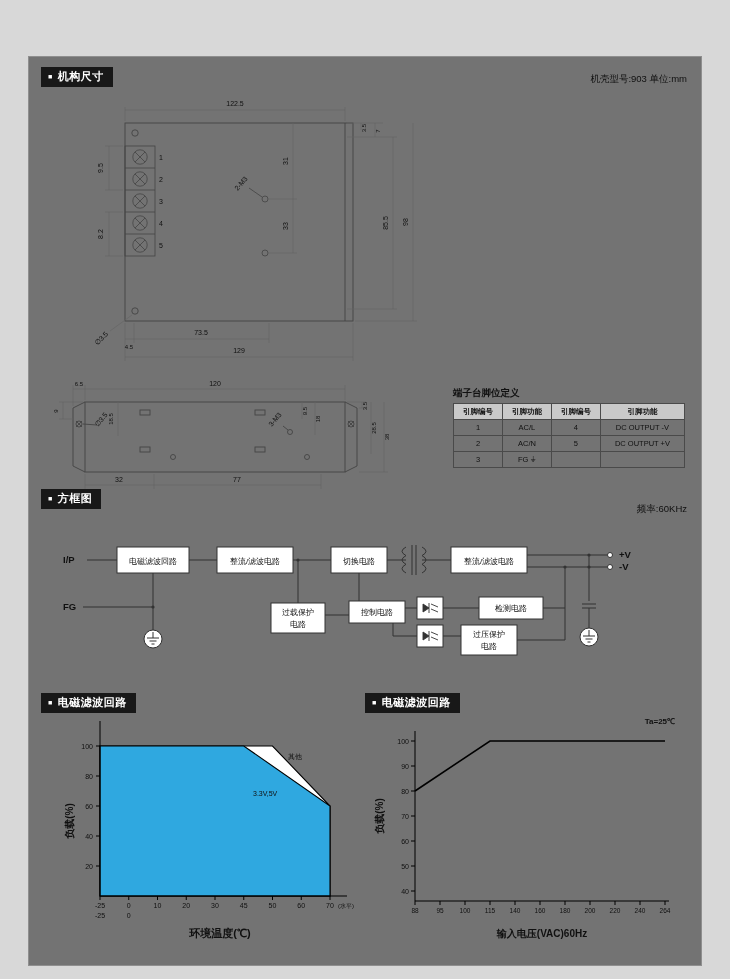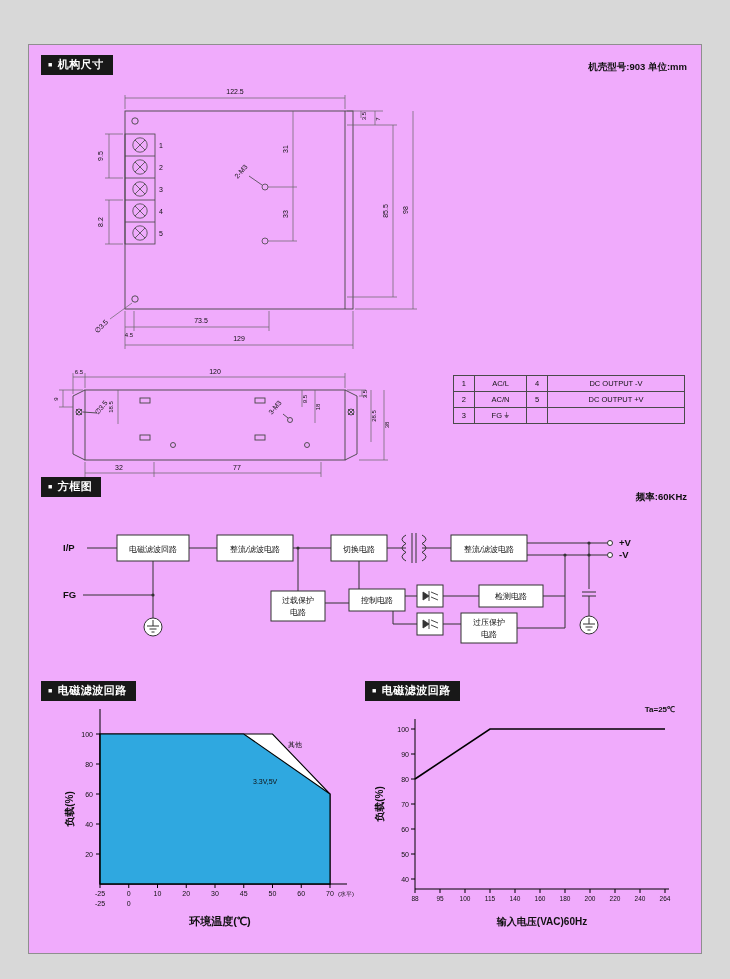--- a/index.html
+++ b/index.html
@@ -1,23 +1,23 @@
 <!DOCTYPE html>
 <html><head>
 <meta charset="utf-8">
 <style>
   html,body{margin:0;padding:0}
   body{width:730px;height:979px;background:#d8d8d8;position:relative;overflow:hidden;
        font-family:"Liberation Sans",sans-serif}
-  .page{position:absolute;left:28px;top:44px;width:672px;height:908px;background:#f0abfc;
+  .page{position:absolute;left:28px;top:56px;width:672px;height:908px;background:#737373;
         border:1px solid #8f8f8f}
   .sec-bar{position:absolute;display:inline-flex;align-items:center;gap:5px;background:#181818;
            color:#fff;font-size:11px;font-weight:bold;padding:2px 9px 3px 7px;letter-spacing:.5px}
   .sec-bar .marker{font-size:7px;line-height:1;color:#fff}
-  .note{position:absolute;font-size:9.5px;font-weight:bold;color:#101010;white-space:nowrap}
+  .note{position:absolute;font-size:9.5px;font-weight:normal;color:#101010;white-space:nowrap}
   .pin-table{position:absolute;left:424px;top:330px;width:232px}
   .pin-table .t-title{font-size:9.5px;font-weight:bold;margin:0 0 3px 0;color:#101010}
   .pin-table table{border-collapse:collapse;width:100%}
   .pin-table th,.pin-table td{border:1px solid #4a4a4a;font-size:7.5px;padding:2px;
                               text-align:center;color:#101010;height:11px}
   .pin-table th{background:#c9c9c9;font-weight:bold}
   svg{position:absolute;overflow:visible}
   svg text{font-family:"Liberation Sans",sans-serif;fill:#101010}
   .dim{font-size:7px;text-anchor:middle}
   .dim6{font-size:6px;text-anchor:middle}
@@ -188,22 +188,29 @@
     <text class="dim6" x="254" y="34" transform="rotate(-90 254 34)">9.5</text>
     <text class="dim6" x="267" y="42" transform="rotate(-90 267 42)">18</text>
     <text class="dim6" x="314" y="29" transform="rotate(-90 314 29)">3.5</text>
     <text class="dim6" x="323" y="51" transform="rotate(-90 323 51)">28.5</text>
     <text class="dim6" x="336" y="60" transform="rotate(-90 336 60)">38</text>
     <text class="dim" x="66" y="105">32</text>
     <text class="dim" x="184" y="105">77</text>
   </svg>
 
   <div class="pin-table">
+    <div class="t-title">端子台脚位定义</div>
     <table>
       <tbody>
+          <tr>
+        <th>引脚编号</th>
+        <th>引脚功能</th>
+        <th>引脚编号</th>
+        <th>引脚功能</th>
+      </tr>
       <tr>
         <td>1</td>
         <td>AC/L</td>
         <td>4</td>
         <td>DC OUTPUT -V</td>
       </tr>
       <tr>
         <td>2</td>
         <td>AC/N</td>
         <td>5</td>

